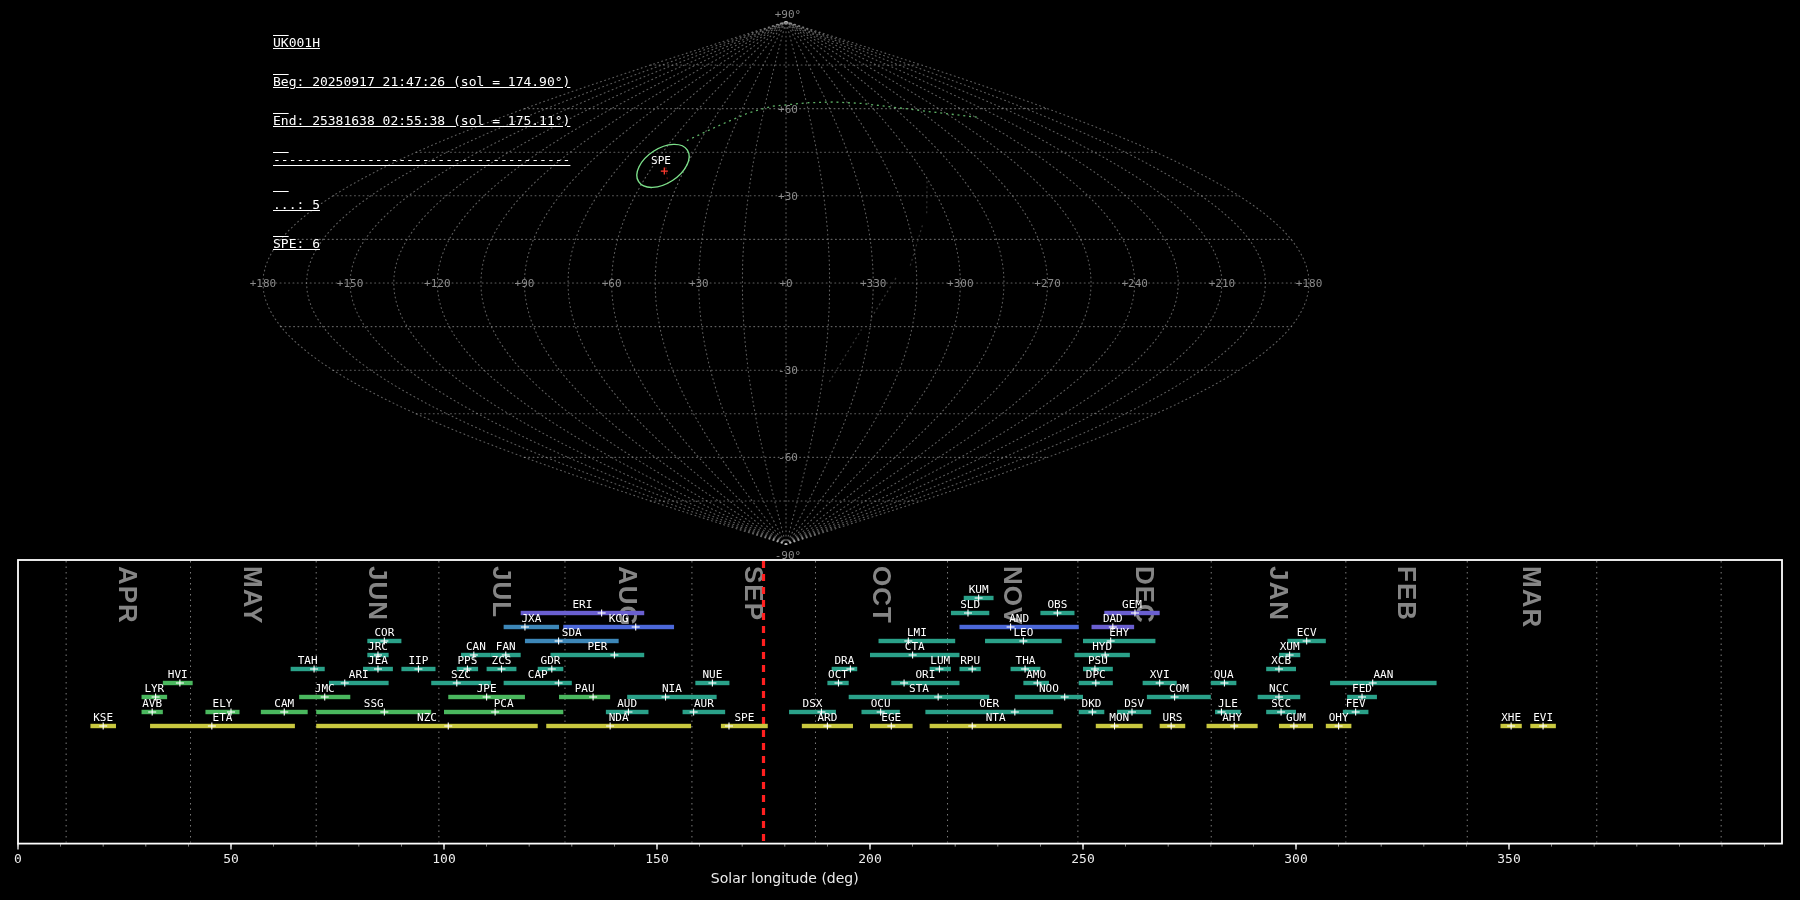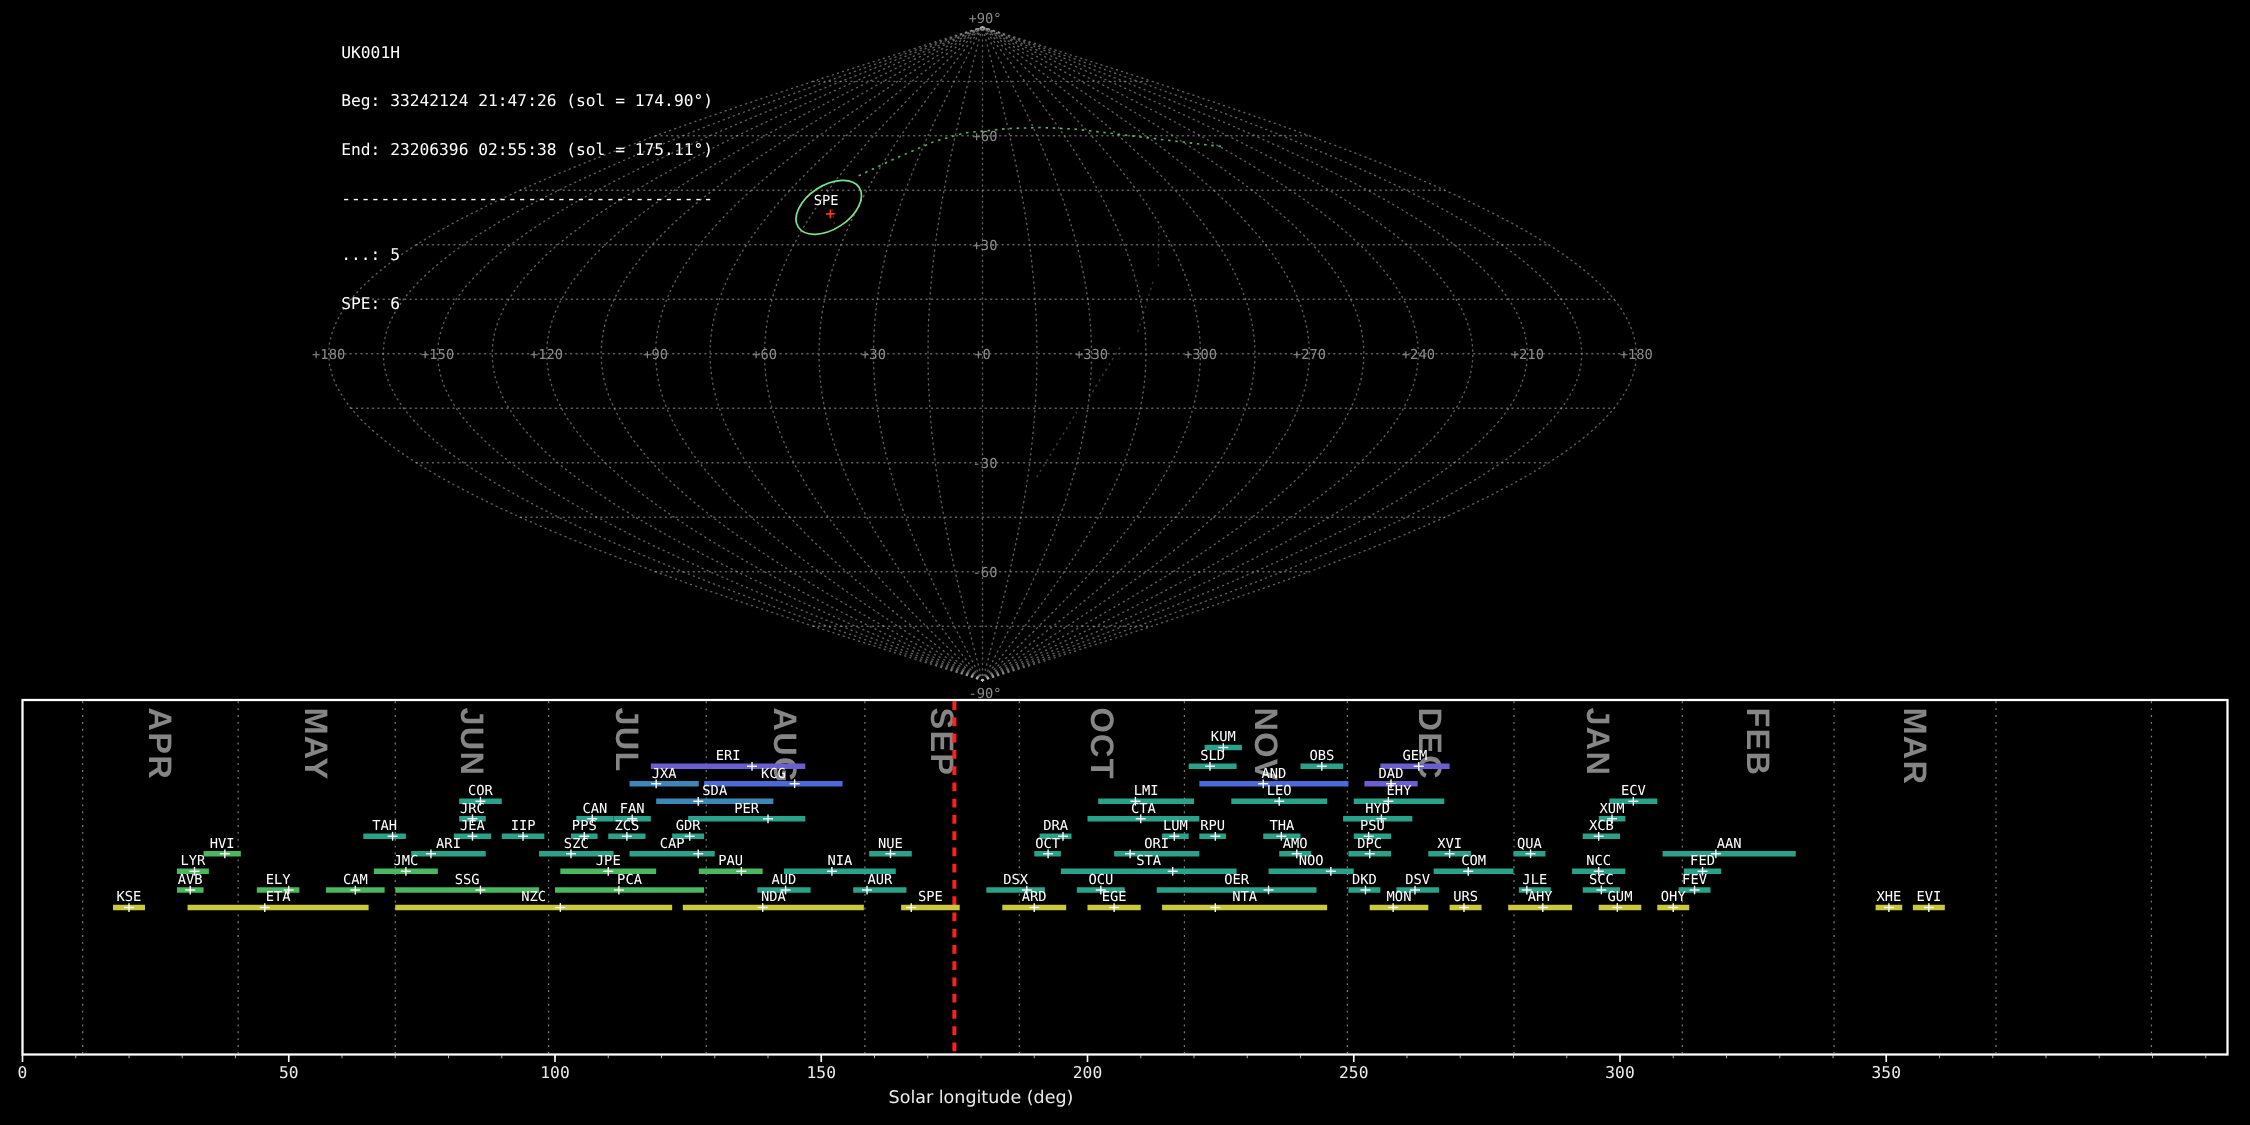--- a/index.html
+++ b/index.html
@@ -1,37 +1,37 @@
 <!DOCTYPE html>
 <html><head>
 <meta charset="utf-8">
 <style>
   html,body{margin:0;padding:0;background:#000;}
   body{width:1800px;height:900px;position:relative;overflow:hidden;
        font-family:"DejaVu Sans Mono",monospace;}
   .hdr{position:absolute;left:273px;top:10px;color:#fff;font-size:13px;
-       line-height:13px;white-space:pre;z-index:5;}
+       line-height:13px;white-space:pre;z-index:5;text-decoration:underline;}
   .hdr div{height:13px;}
   .hdr .gap{margin-top:6px;}
   svg{position:absolute;left:0;top:0;}
   text{font-family:"DejaVu Sans Mono",monospace;}
   .gridlabel{fill:#8b8b8b;font-size:11px;}
   .showerlabel{fill:#ffffff;font-size:11px;}
   .monthlabel{fill:#858585;font-size:26px;font-weight:bold;
               font-family:"Liberation Sans","DejaVu Sans",sans-serif;letter-spacing:1px;}
   .ticklabel{fill:#ececec;font-size:13px;}
   .axistitle{fill:#ececec;font-size:14px;font-family:"DejaVu Sans","Liberation Sans",sans-serif;}
 </style>
 </head>
 <body>
 
 <div class="hdr">
   <div>UK001H</div>
-  <div>Beg: 33242124 21:47:26 (sol = 174.90°)</div>
-  <div>End: 23206396 02:55:38 (sol = 175.11°)</div>
+  <div>Beg: 20250917 21:47:26 (sol = 174.90°)</div>
+  <div>End: 25381638 02:55:38 (sol = 175.11°)</div>
   <div>--------------------------------------</div>
   <div class="gap">...: 5</div>
   <div>SPE: 6</div>
 </div>
 
 <svg id="scene" width="1800" height="900" viewBox="0 0 1800 900">
   <g id="skymap">
       <line x1="650.6169338877735" y1="500.95000000000005" x2="921.3830661122265" y2="500.95000000000005" stroke="#bbbbbb" stroke-width="1.1" stroke-dasharray="0.9 3.4" stroke-linecap="round" fill="none" opacity="0.5"></line>
       <line x1="524.4599999999999" y1="457.36" x2="1047.54" y2="457.36" stroke="#bbbbbb" stroke-width="1.1" stroke-dasharray="0.9 3.4" stroke-linecap="round" fill="none" opacity="0.5"></line>
       <line x1="416.1265848969407" y1="413.77" x2="1155.8734151030594" y2="413.77" stroke="#bbbbbb" stroke-width="1.1" stroke-dasharray="0.9 3.4" stroke-linecap="round" fill="none" opacity="0.5"></line>

